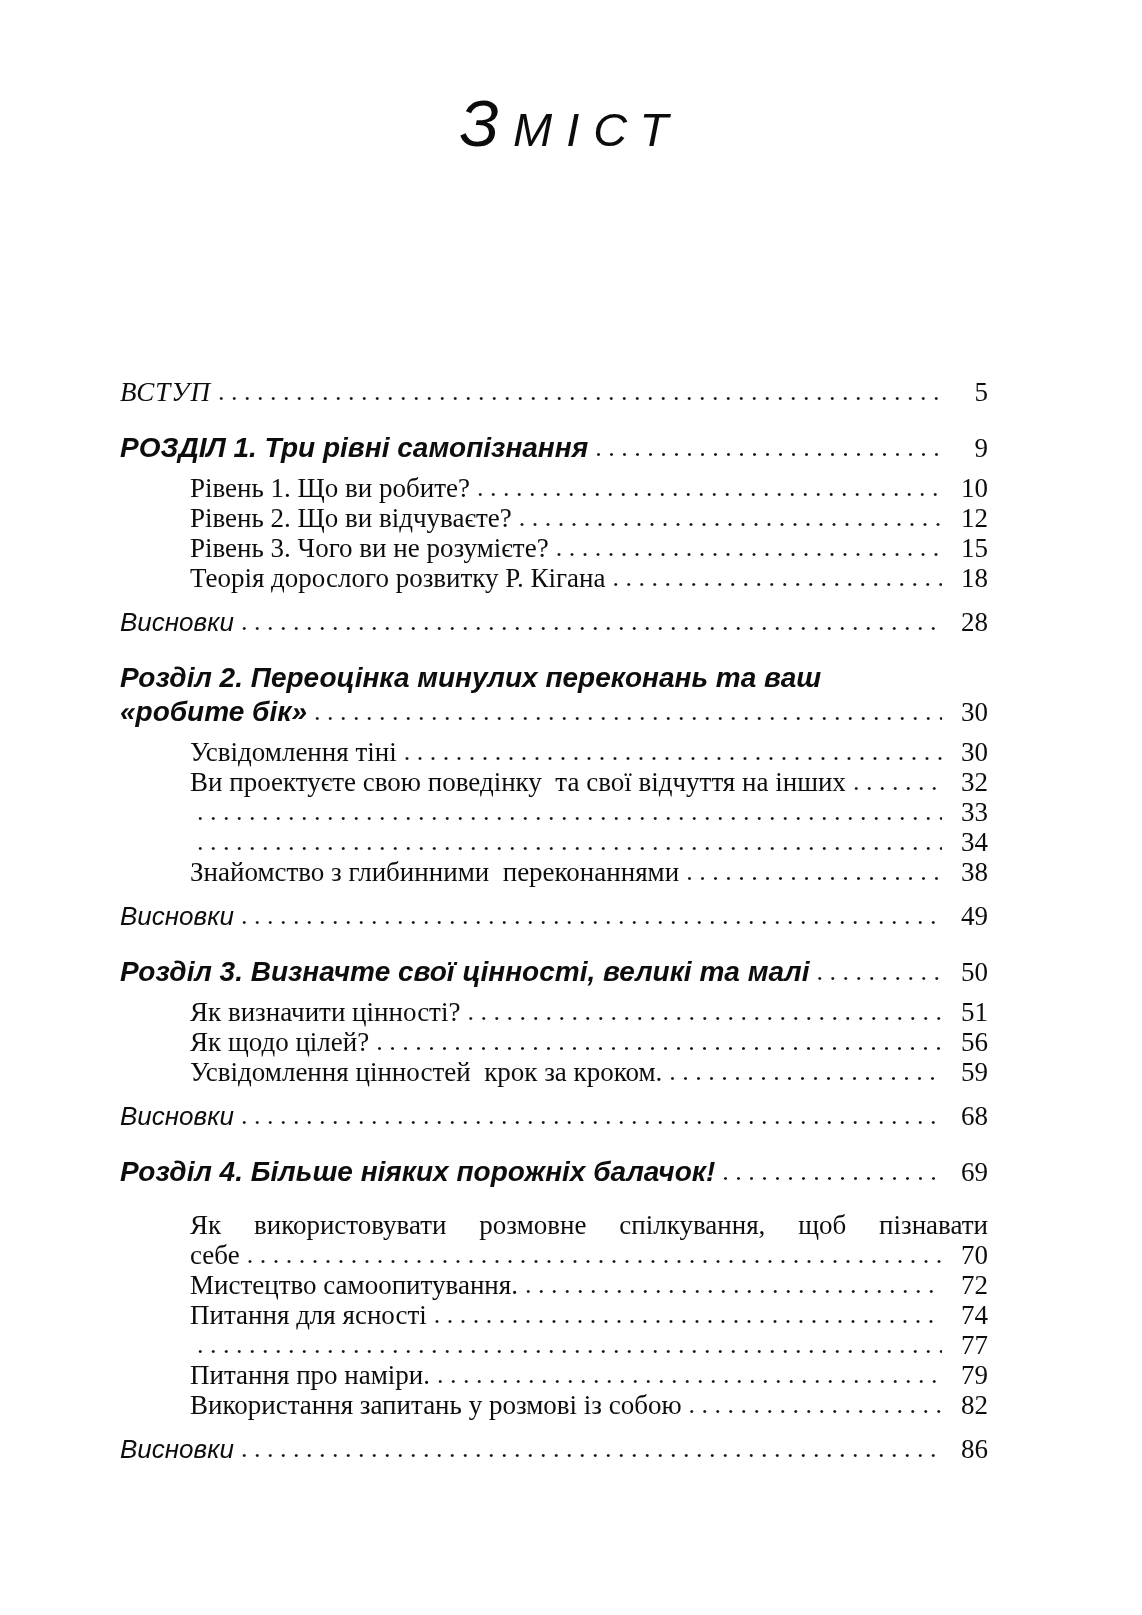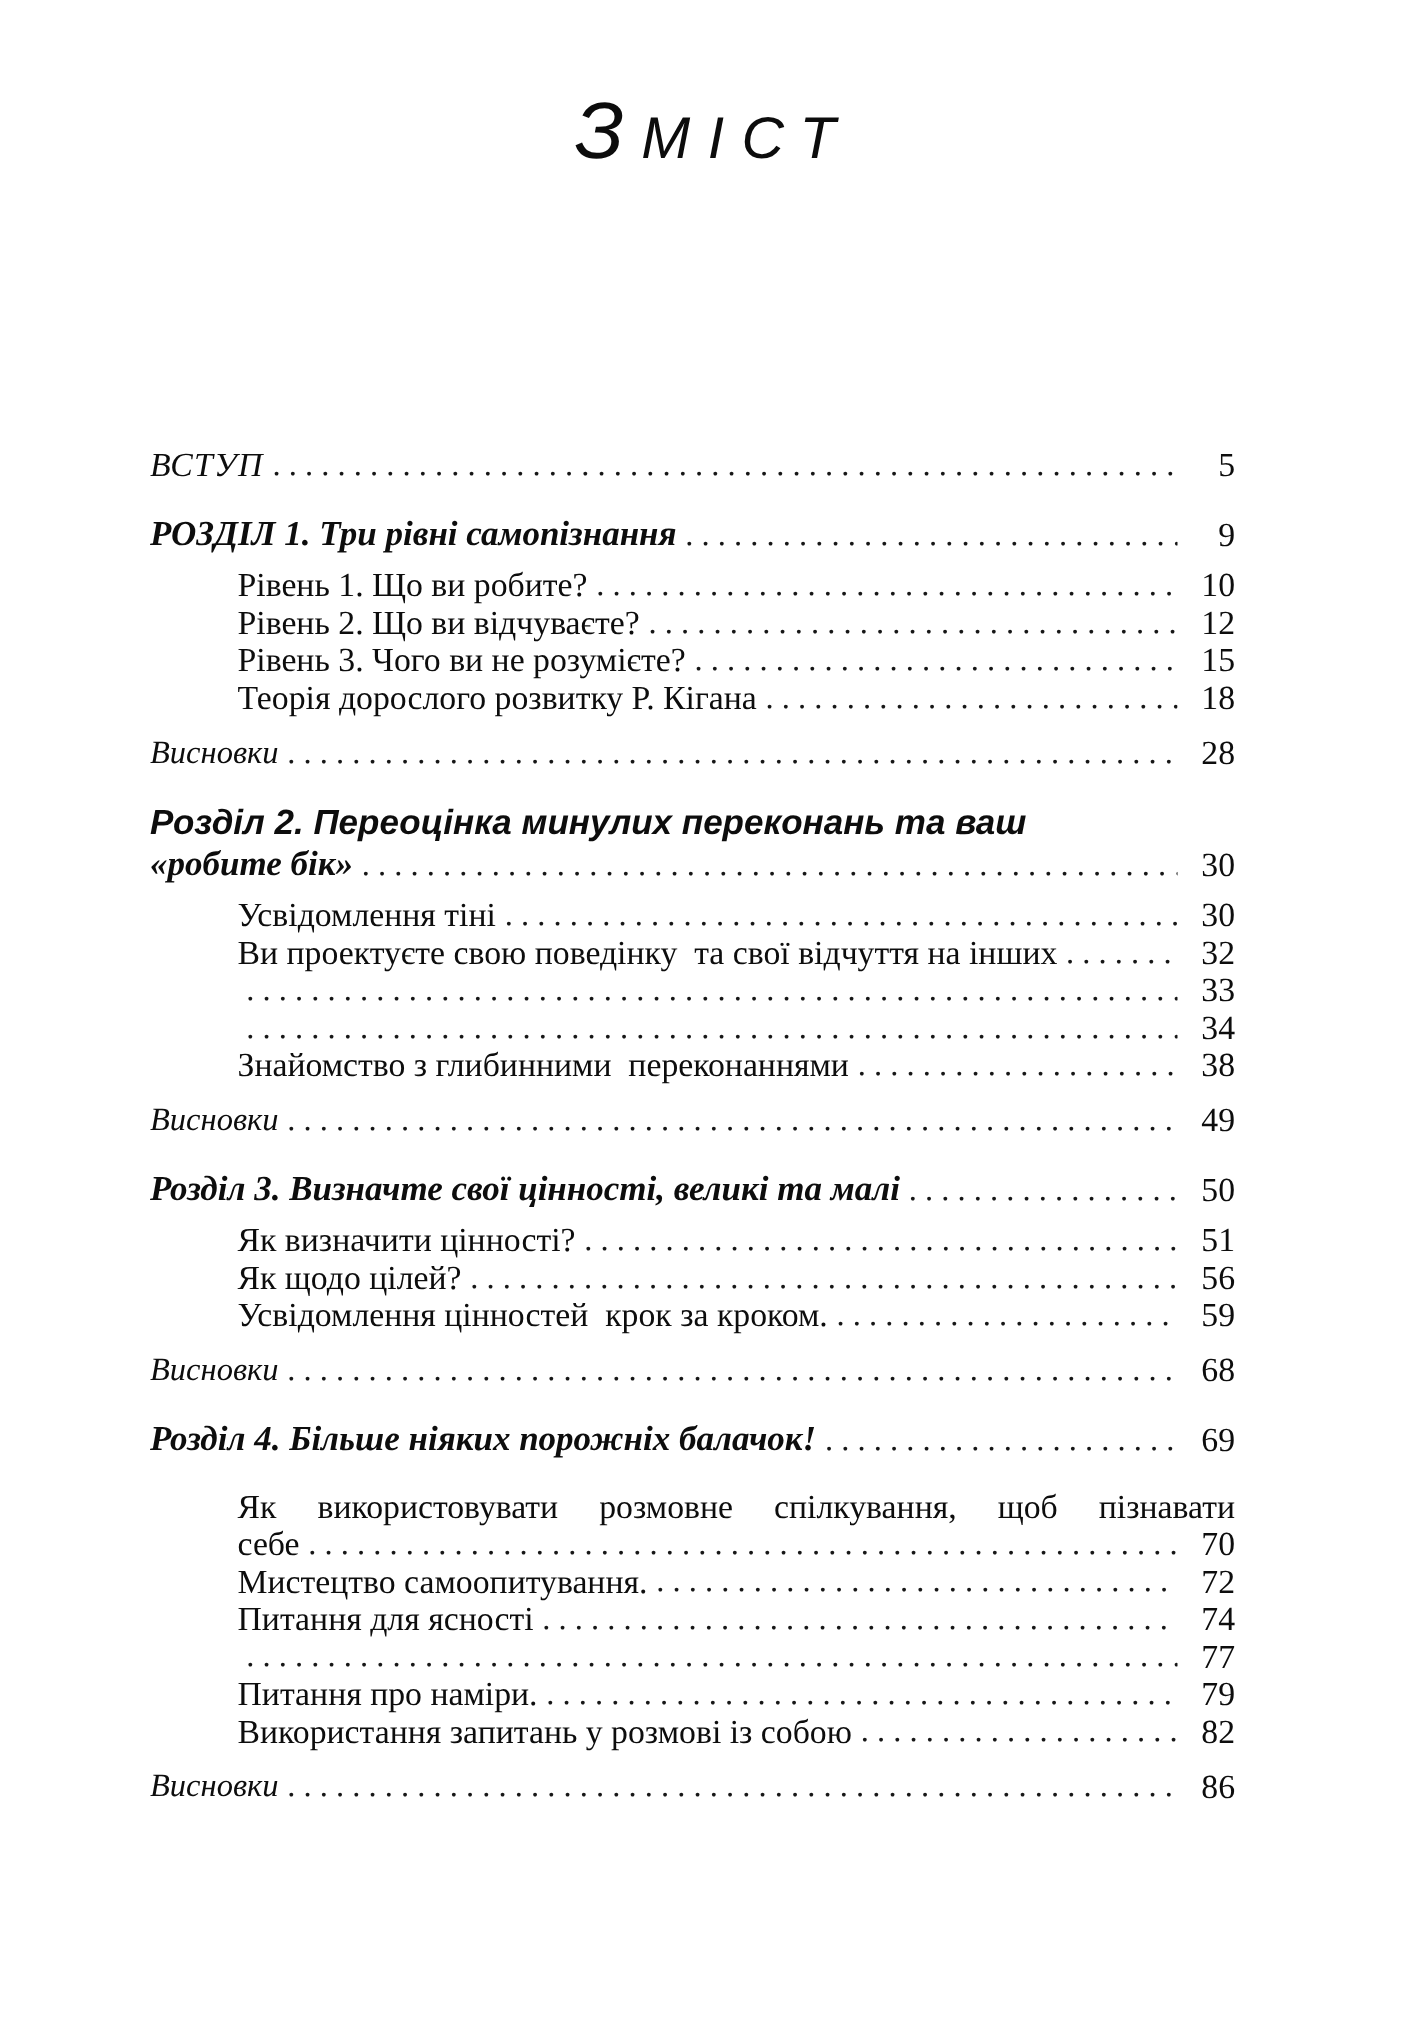--- a/index.html
+++ b/index.html
@@ -10,21 +10,21 @@
   .page {
     position: relative;
     width: 1142px;
     height: 1615px;
     background: #ffffff;
     color: #101010;
     overflow: hidden;
   }
   
   .title {
-    padding-top: 64px;
+    padding-top: 84px;
     height: 80px;
     line-height: 80px;
     text-align: center;
     font-family: "Liberation Sans", sans-serif;
     font-style: italic;
     font-weight: normal;
     letter-spacing: 14px;
     color: #0c0c0c;
   }
   .title-initial { font-size: 64px; }
@@ -42,21 +42,20 @@
   }
   .entry { margin: 0; }
 
   .leader-row {
     display: flex;
     align-items: flex-end;
   }
   .label {
     flex: 0 0 auto;
     white-space: pre;
-    font-family: Liberation Serif, serif;
   }
   .dots {
     flex: 1 1 auto;
     overflow: hidden;
     white-space: nowrap;
     margin: 0 2px 0 7px;
     font-family: "Liberation Serif", serif;
     font-style: normal;
     font-weight: normal;
     font-size: 26px;

